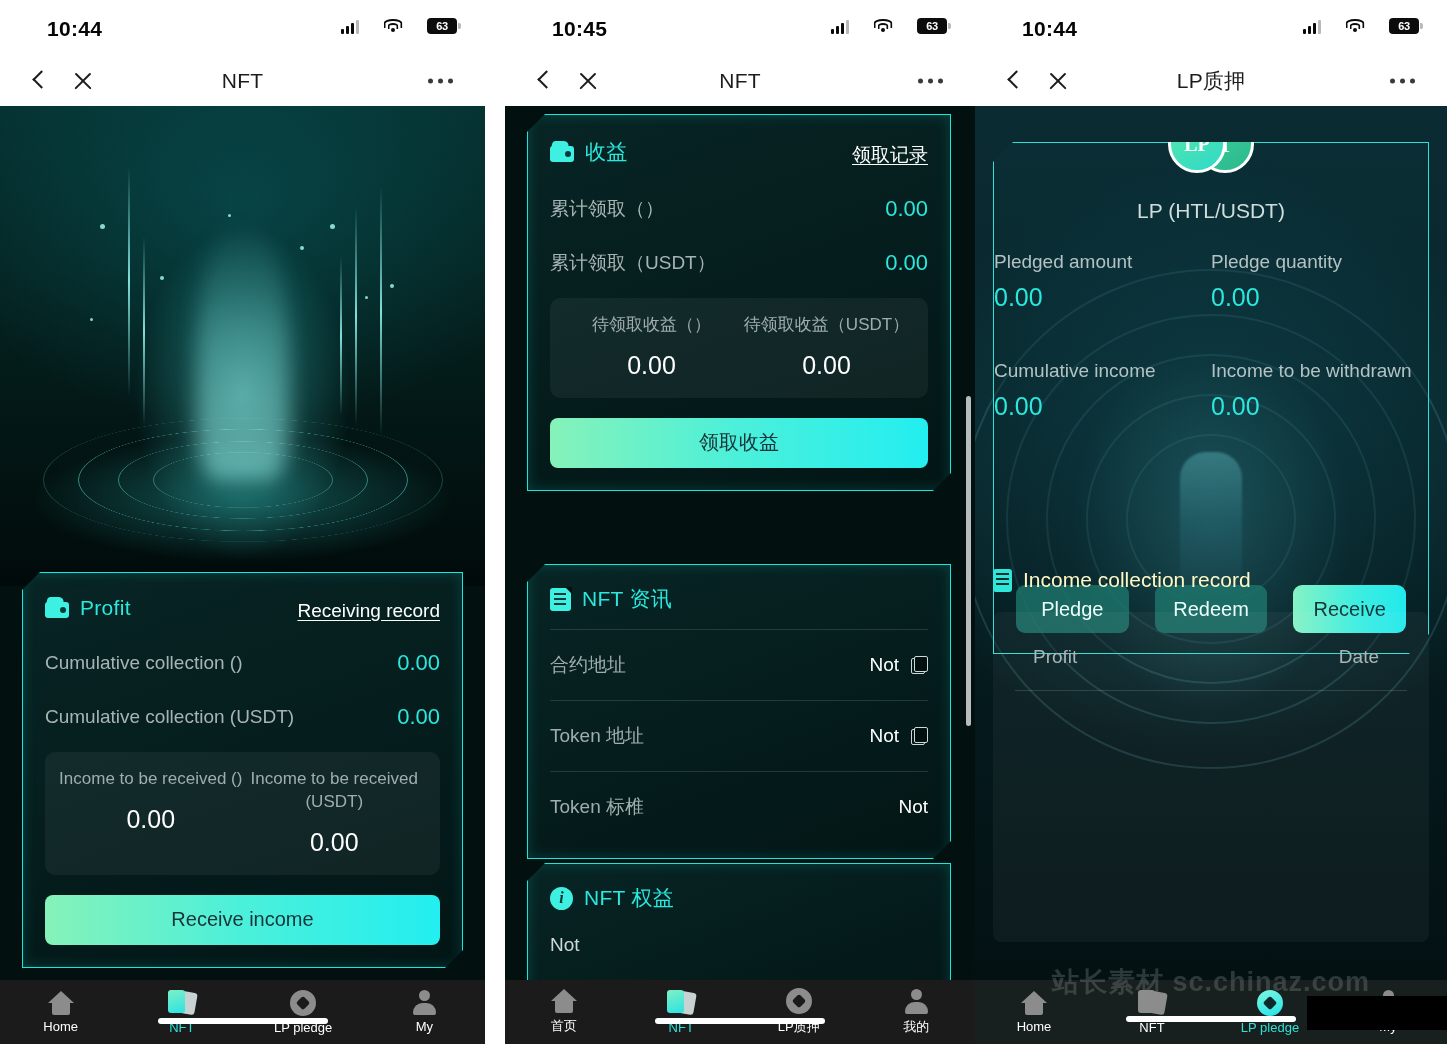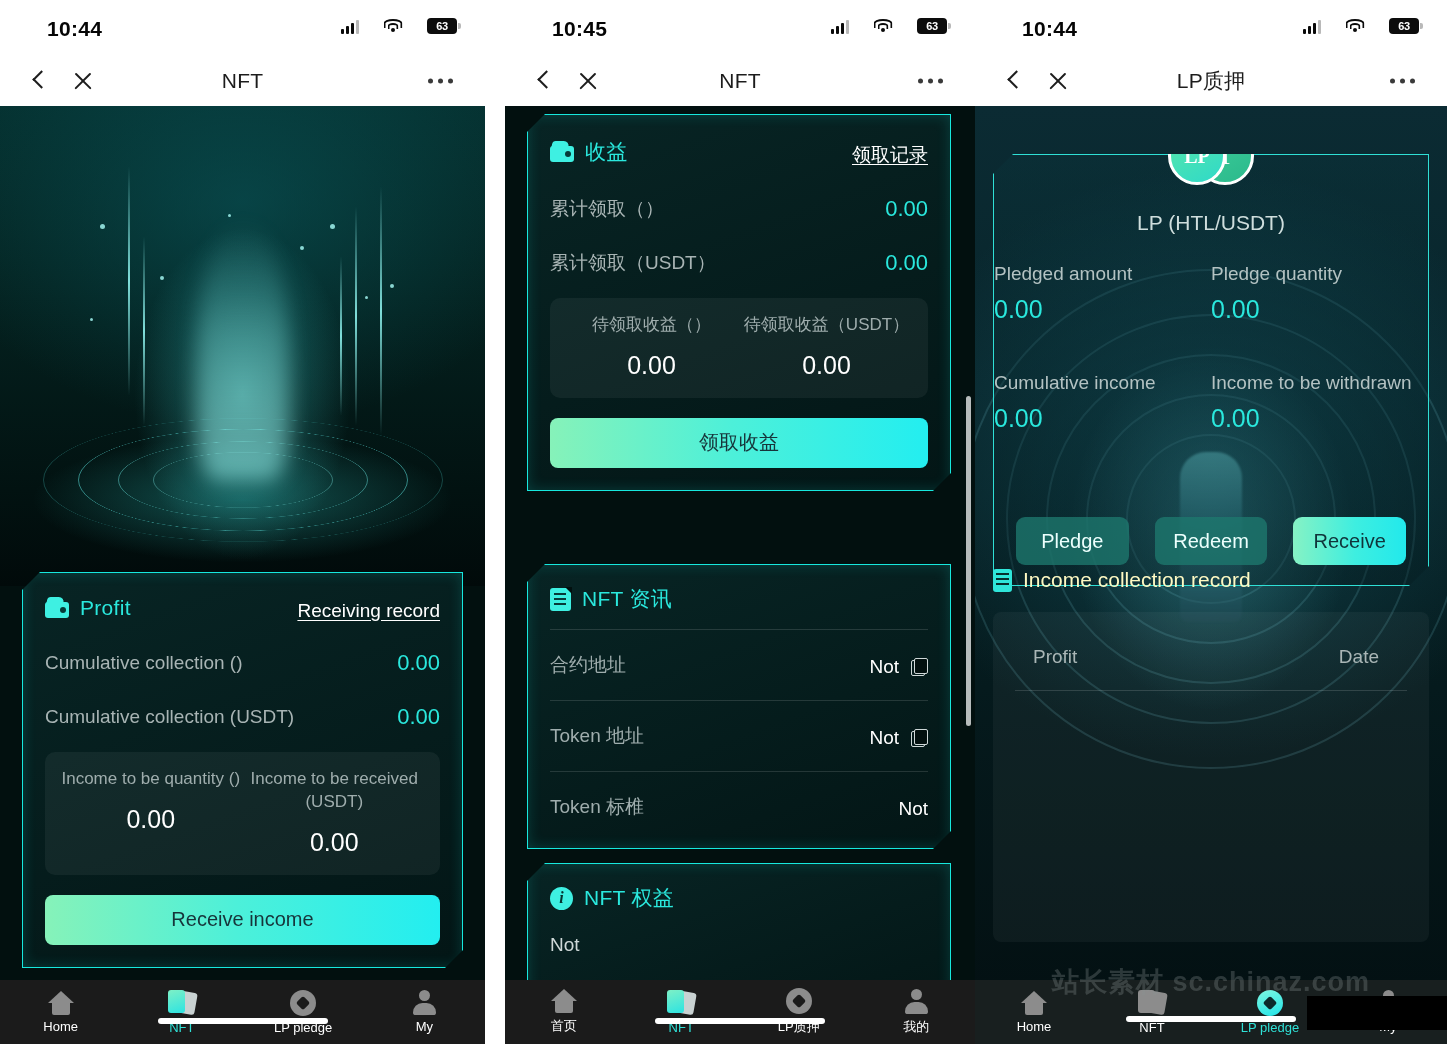--- a/index.html
+++ b/index.html
@@ -151,21 +151,21 @@
   .pending-lbl{ font-size:17px; color:#9fadad; line-height:1.35; }
   .pending-num{ font-size:25px; color:#ffffff; margin-top:14px; }
 
   .cta{
     margin-top:20px; height:50px; border-radius:8px;
     background:linear-gradient(90deg,#86f2b9 0%,#4df0d9 48%,#23eef0 100%);
     color:#17343a; font-size:20px; display:flex; align-items:center; justify-content:center;
   }
 
   
-  .info-row{ display:flex; align-items:flex-end; justify-content:space-between; padding:22px 0; border-bottom:1px solid rgba(255,255,255,.13); }
+  .info-row{ display:flex; align-items:center; justify-content:space-between; padding:22px 0; border-bottom:1px solid rgba(255,255,255,.13); }
   .info-row:last-child{ border-bottom:none; }
   .info-k{ font-size:19px; color:#9fadad; }
   .info-v{ display:flex; align-items:center; gap:12px; font-size:19px; color:#ffffff; }
   .ic-copy{ width:17px; height:18px; position:relative; }
   .ic-copy::before{ content:""; position:absolute; left:0; bottom:0; width:12px; height:14px; border:1.7px solid #cfd8d8; border-radius:2px; }
   .ic-copy::after{ content:""; position:absolute; right:0; top:0; width:12px; height:14px; border:1.7px solid #cfd8d8; border-radius:2px; background:#02100f; }
   .head-sep{ margin-top:16px; border-top:1px solid rgba(255,255,255,.13); }
 
   
   .tabbar{
@@ -213,21 +213,21 @@
   }
   .lp-bg .arcs{ position:absolute; left:50%; top:44%; transform:translate(-50%,-50%); }
   .lp-bg .arc{ position:absolute; left:50%; top:50%; transform:translate(-50%,-50%); border:2px solid rgba(120,200,215,.17); border-radius:50%; }
   .lp-bg .figure{
     position:absolute; left:50%; top:46%; transform:translate(-50%,-50%);
     width:62px; height:170px;
     background:linear-gradient(180deg, rgba(120,230,235,.55) 0%, rgba(60,150,165,.48) 40%, rgba(30,70,80,.55) 100%);
     border-radius:26px 26px 8px 8px; filter:blur(1.2px);
   }
   .lp-card{
-    position:absolute; left:18px; right:18px; top:48px; height:432px;
+    position:absolute; left:18px; right:18px; top:36px; height:512px;
     border:1.6px solid #2fe0d6;
     clip-path:polygon(20px 0, 100% 0, 100% calc(100% - 20px), calc(100% - 20px) 100%, 0 100%, 0 20px);
     background:linear-gradient(180deg, rgba(10,55,62,.30) 0%, rgba(4,26,30,.38) 100%);
   }
   .lp-logo{
     position:absolute; left:50%; top:-28px; transform:translateX(-50%);
     width:86px; height:58px; z-index:3;
   }
   .lp-logo .circ{ position:absolute; top:0; width:58px; height:58px; border-radius:50%; border:3px solid #ffffff; display:flex; align-items:center; justify-content:center; font-size:24px; font-weight:bold; color:#fff; font-family:"Liberation Serif",serif; }
   .lp-logo .c-l{ left:0; background:linear-gradient(150deg,#58e8a8,#2fd9c9); }
@@ -335,21 +335,21 @@
             <span class="kv-label">Cumulative collection ()</span>
             <span class="kv-val">0.00</span>
           </div>
           <div class="kv-row">
             <span class="kv-label">Cumulative collection (USDT)</span>
             <span class="kv-val">0.00</span>
           </div>
 
           <div class="pending-box">
             <div class="pending-col">
-              <div class="pending-lbl">Income to be quantity ()</div>
+              <div class="pending-lbl">Income to be received ()</div>
               <div class="pending-num">0.00</div>
             </div>
             <div class="pending-col">
               <div class="pending-lbl">Income to be received (USDT)</div>
               <div class="pending-num">0.00</div>
             </div>
           </div>
 
           <div class="cta">Receive income</div>
         </div>
@@ -456,21 +456,21 @@
               <div class="pending-lbl">待领取收益（USDT）</div>
               <div class="pending-num">0.00</div>
             </div>
           </div>
 
           <div class="cta">领取收益</div>
         </div>
       </div>
 
       <div class="card" style="position:absolute;left:22px;right:24px;top:458px;">
-        <div class="card-inner" style="padding-bottom:6px">
+        <div class="card-inner" style="padding-bottom:16px">
           <div class="card-head-l">
             <div class="ic-doc"></div>
             <div class="card-title">NFT 资讯</div>
           </div>
           <div class="head-sep"></div>
           <div class="info-row">
             <span class="info-k">合约地址</span>
             <span class="info-v">
                 <span>Not</span>
                 <span class="ic-copy"></span>

